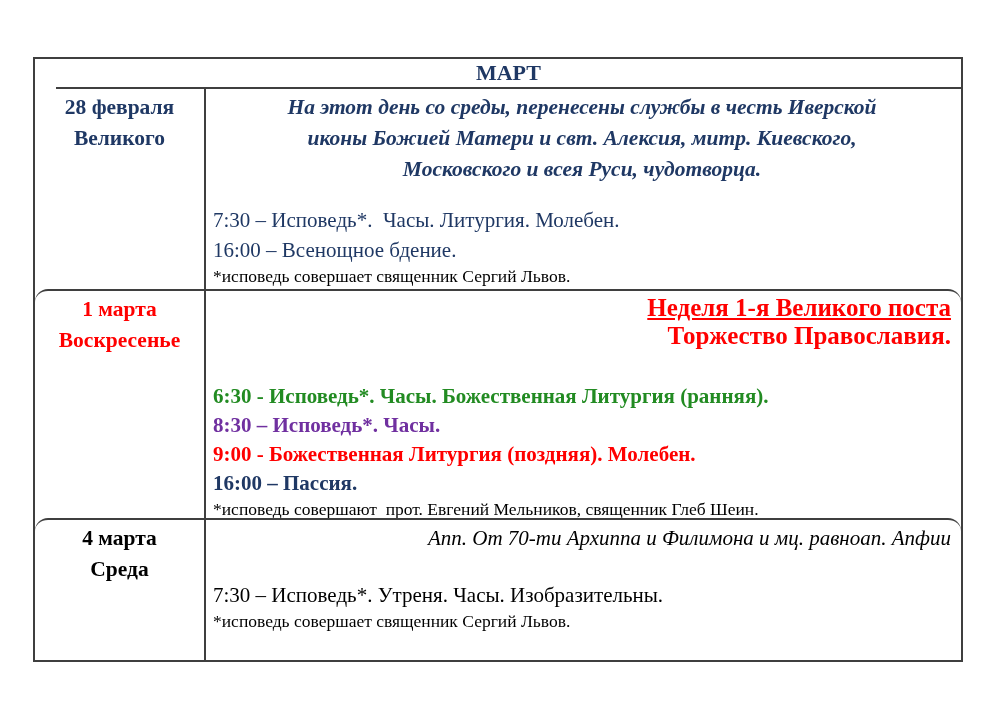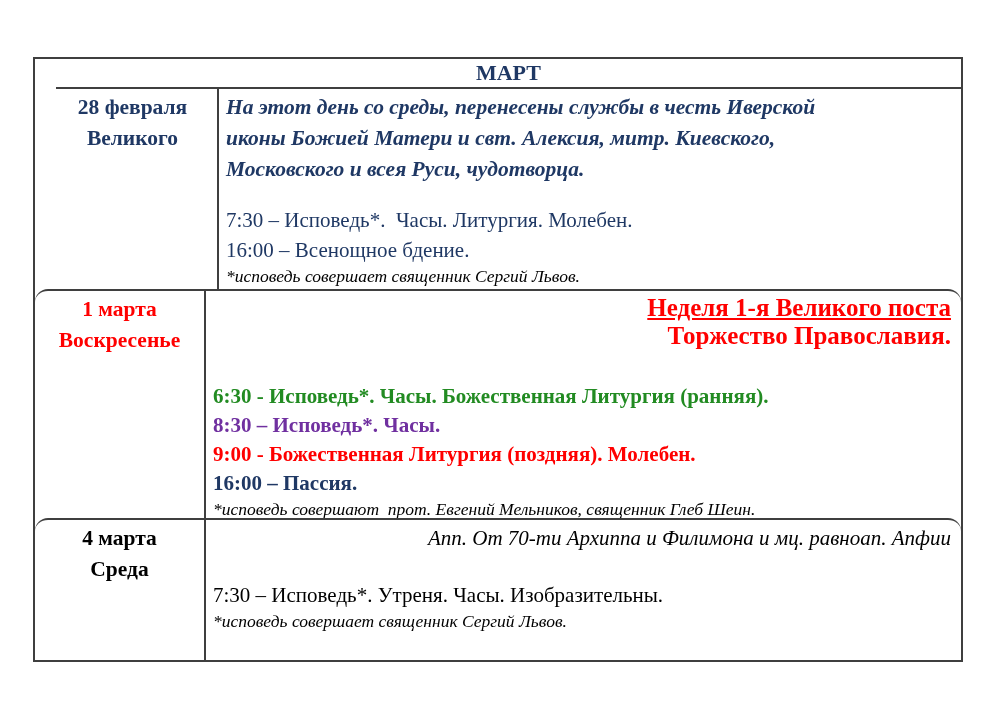--- a/index.html
+++ b/index.html
@@ -21,49 +21,49 @@
   .title-row {
     height:28px;
     border-bottom:2px solid var(--border,#3F3F3F);
     display:flex; align-items:center; justify-content:center;margin-left:21px;
   }
   .month-title {
     font-weight:bold; font-size:22px; color:var(--navy,#1F3864);
   }
   .row { display:grid; grid-template-columns:171px 1fr; box-sizing:border-box; }
   .row + .row { border-top:2px solid var(--border,#3F3F3F);border-radius:13px; }
-  .row-1 { height:200px;margin-left:13px; }
+  .row-1 { height:200px; }
   .row-2 { height:229px; }
   .row-3 { height:142px; }
   .date-cell {
     border-right:2px solid var(--border,#3F3F3F);
     text-align:center; padding-top:3px;
     font-weight:bold; font-size:21.5px; line-height:31px;
     box-sizing:border-box;
   }
   .content-cell {
     padding:3px 10px 0 7px;
     box-sizing:border-box; overflow:hidden;
   }
   .l  { font-size:21px; line-height:30px; white-space:pre-wrap; }
   .fl { font-size:21px; line-height:29px; white-space:pre-wrap; }
   .hdr-line {
     font-size:21.5px; line-height:31px; font-weight:bold; font-style:italic;
-    text-align:left; color:var(--navy,#1F3864); white-space:pre-wrap;
+    text-align:center; color:var(--navy,#1F3864); white-space:pre-wrap;
   }
   .feast-line {
     font-size:25px; line-height:28px; font-weight:bold;
     text-align:right; color:var(--red,#FF0000);
   }
   .feast-underline { text-decoration:underline; }
   .saint-line {
     font-size:21px; line-height:30px; font-style:italic; text-align:right;
   }
   .footnote {
-    font-size:17.5px; line-height:22px; font-style:italic; color:#000;
+    font-size:17.5px; line-height:22px; color:#000;
     white-space:pre-wrap;
   }
   .navy   { color:var(--navy,#1F3864); }
   .red    { color:var(--red,#FF0000); }
   .green  { color:var(--green,#228B22); }
   .purple { color:var(--purple,#7030A0); }
   .black  { color:#000000; }
   .bold   { font-weight:bold; }
   .indent { padding-left:72px; }
   .sp20 { height:20px; } .sp32 { height:32px; } .sp28 { height:28px; }

